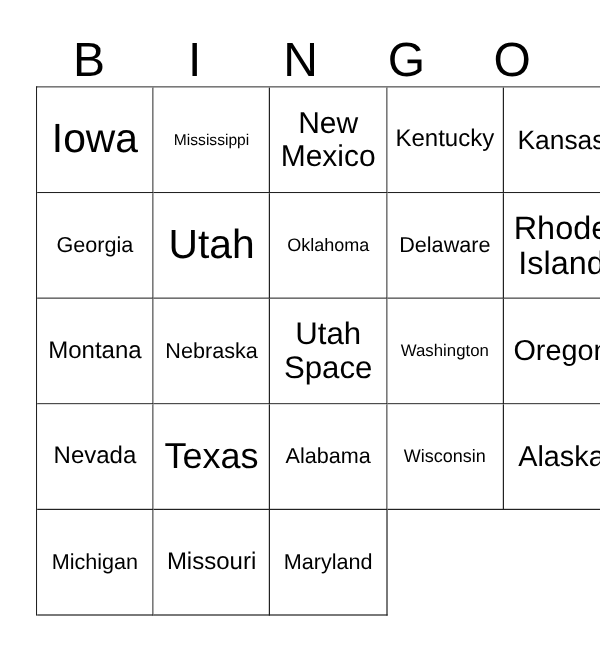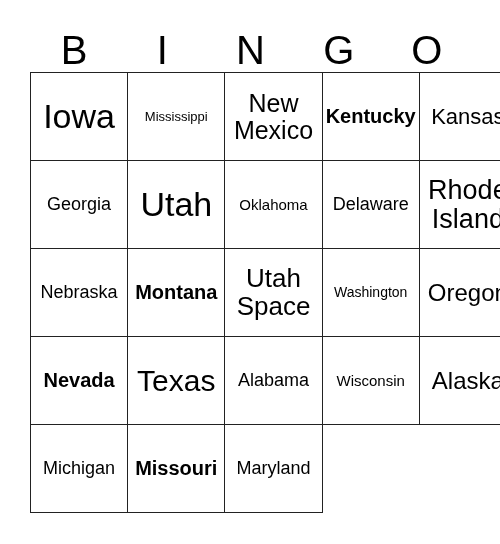--- a/index.html
+++ b/index.html
@@ -72,21 +72,21 @@
     line-height: 1.06;
     color: #000000;
     white-space: pre-line;
     word-break: normal;
   }
   
   .fs-xs  { font-size: 13px; }
   .fs-s   { font-size: 14px; }
   .fs-sm  { font-size: 15px; }
   .fs-m   { font-size: 18px; }
-  .fs-ml  { font-size: 20px; font-weight: bold; }
+  .fs-ml  { font-size: 20px; }
   .fs-l   { font-size: 22px; }
   .fs-xl  { font-size: 24px; }
   .fs-2xl { font-size: 25px; }
   .fs-3xl { font-size: 26px; }
   .fs-4xl { font-size: 27px; }
   .fs-5xl { font-size: 30px; }
   .fs-6xl { font-size: 34px; }
 </style>
 </head>
 <body>
@@ -128,24 +128,24 @@
         <span class="cell-text fs-sm">Oklahoma</span>
       </div>
       <div class="cell">
         <span class="cell-text fs-m">Delaware</span>
       </div>
       <div class="cell">
         <span class="cell-text fs-4xl">Rhode
 Island</span>
       </div>
       <div class="cell">
-        <span class="cell-text fs-m">Nebraska</span>
+        <span class="cell-text fs-ml">Montana</span>
       </div>
       <div class="cell">
-        <span class="cell-text fs-ml">Montana</span>
+        <span class="cell-text fs-m">Nebraska</span>
       </div>
       <div class="cell">
         <span class="cell-text fs-3xl">Utah
 Space</span>
       </div>
       <div class="cell">
         <span class="cell-text fs-s">Washington</span>
       </div>
       <div class="cell">
         <span class="cell-text fs-xl">Oregon</span>

